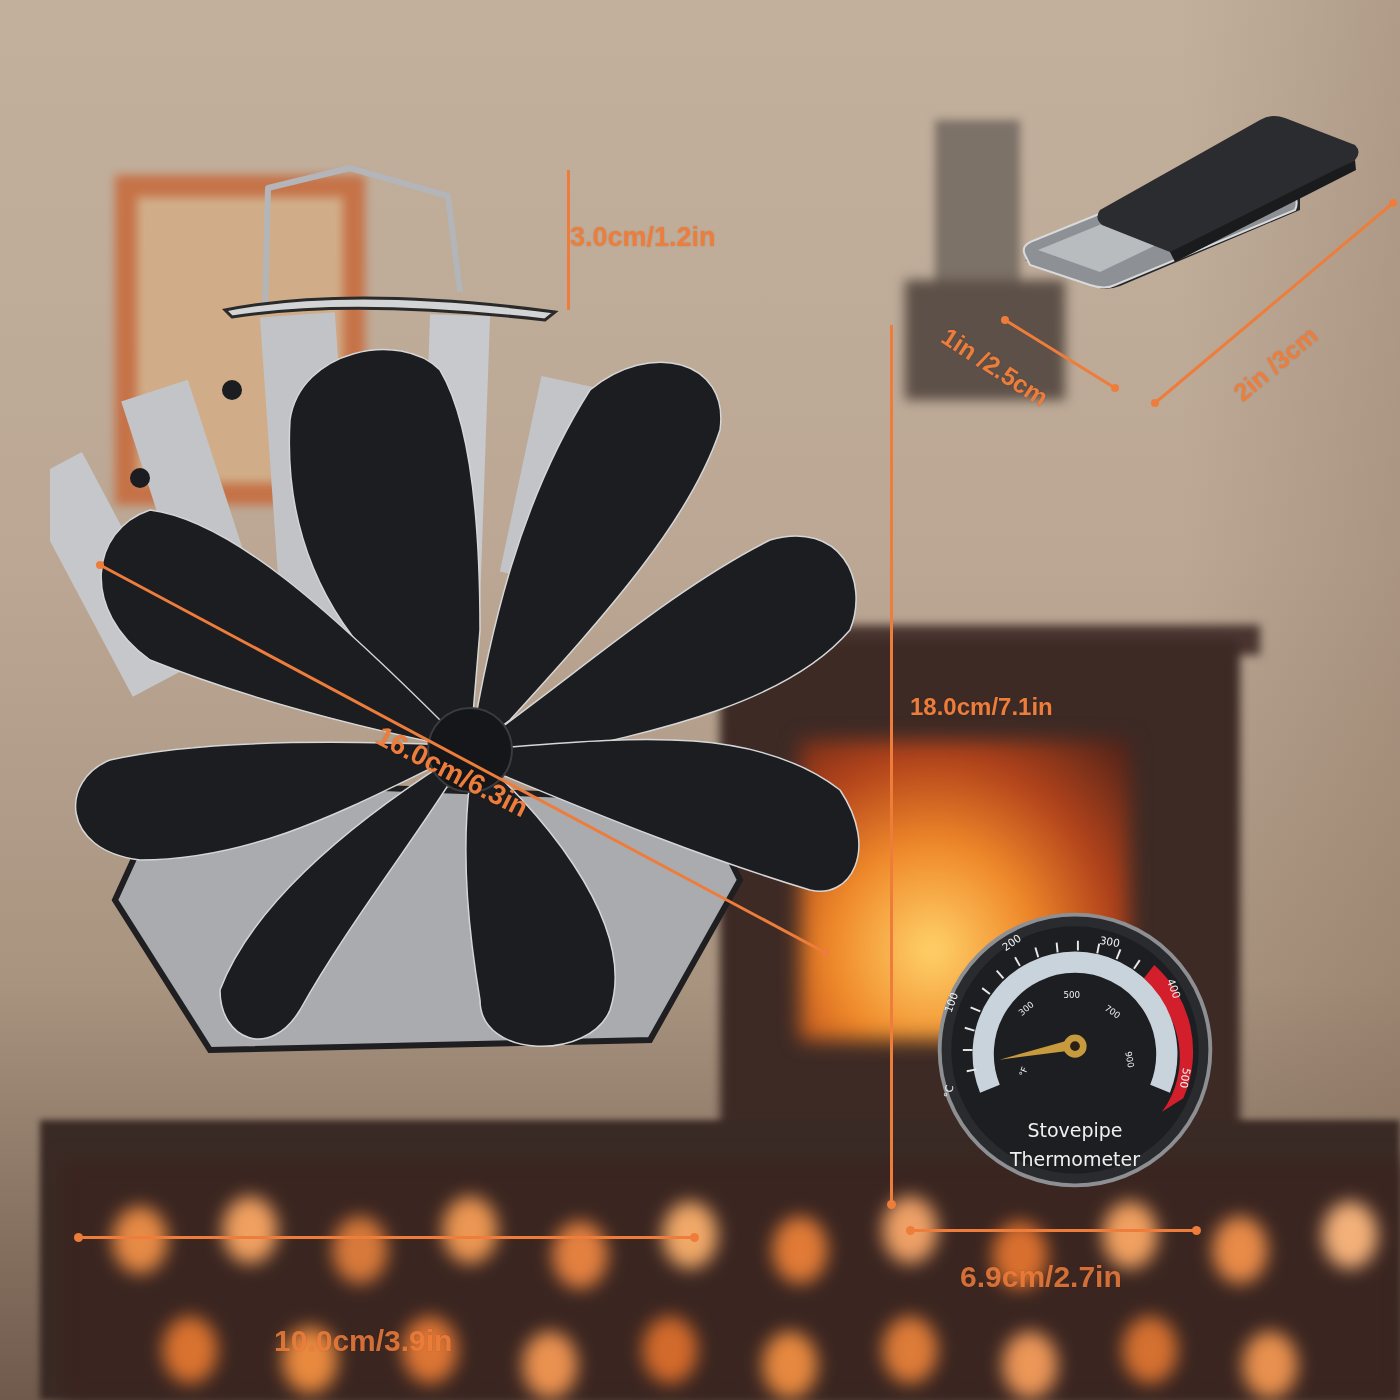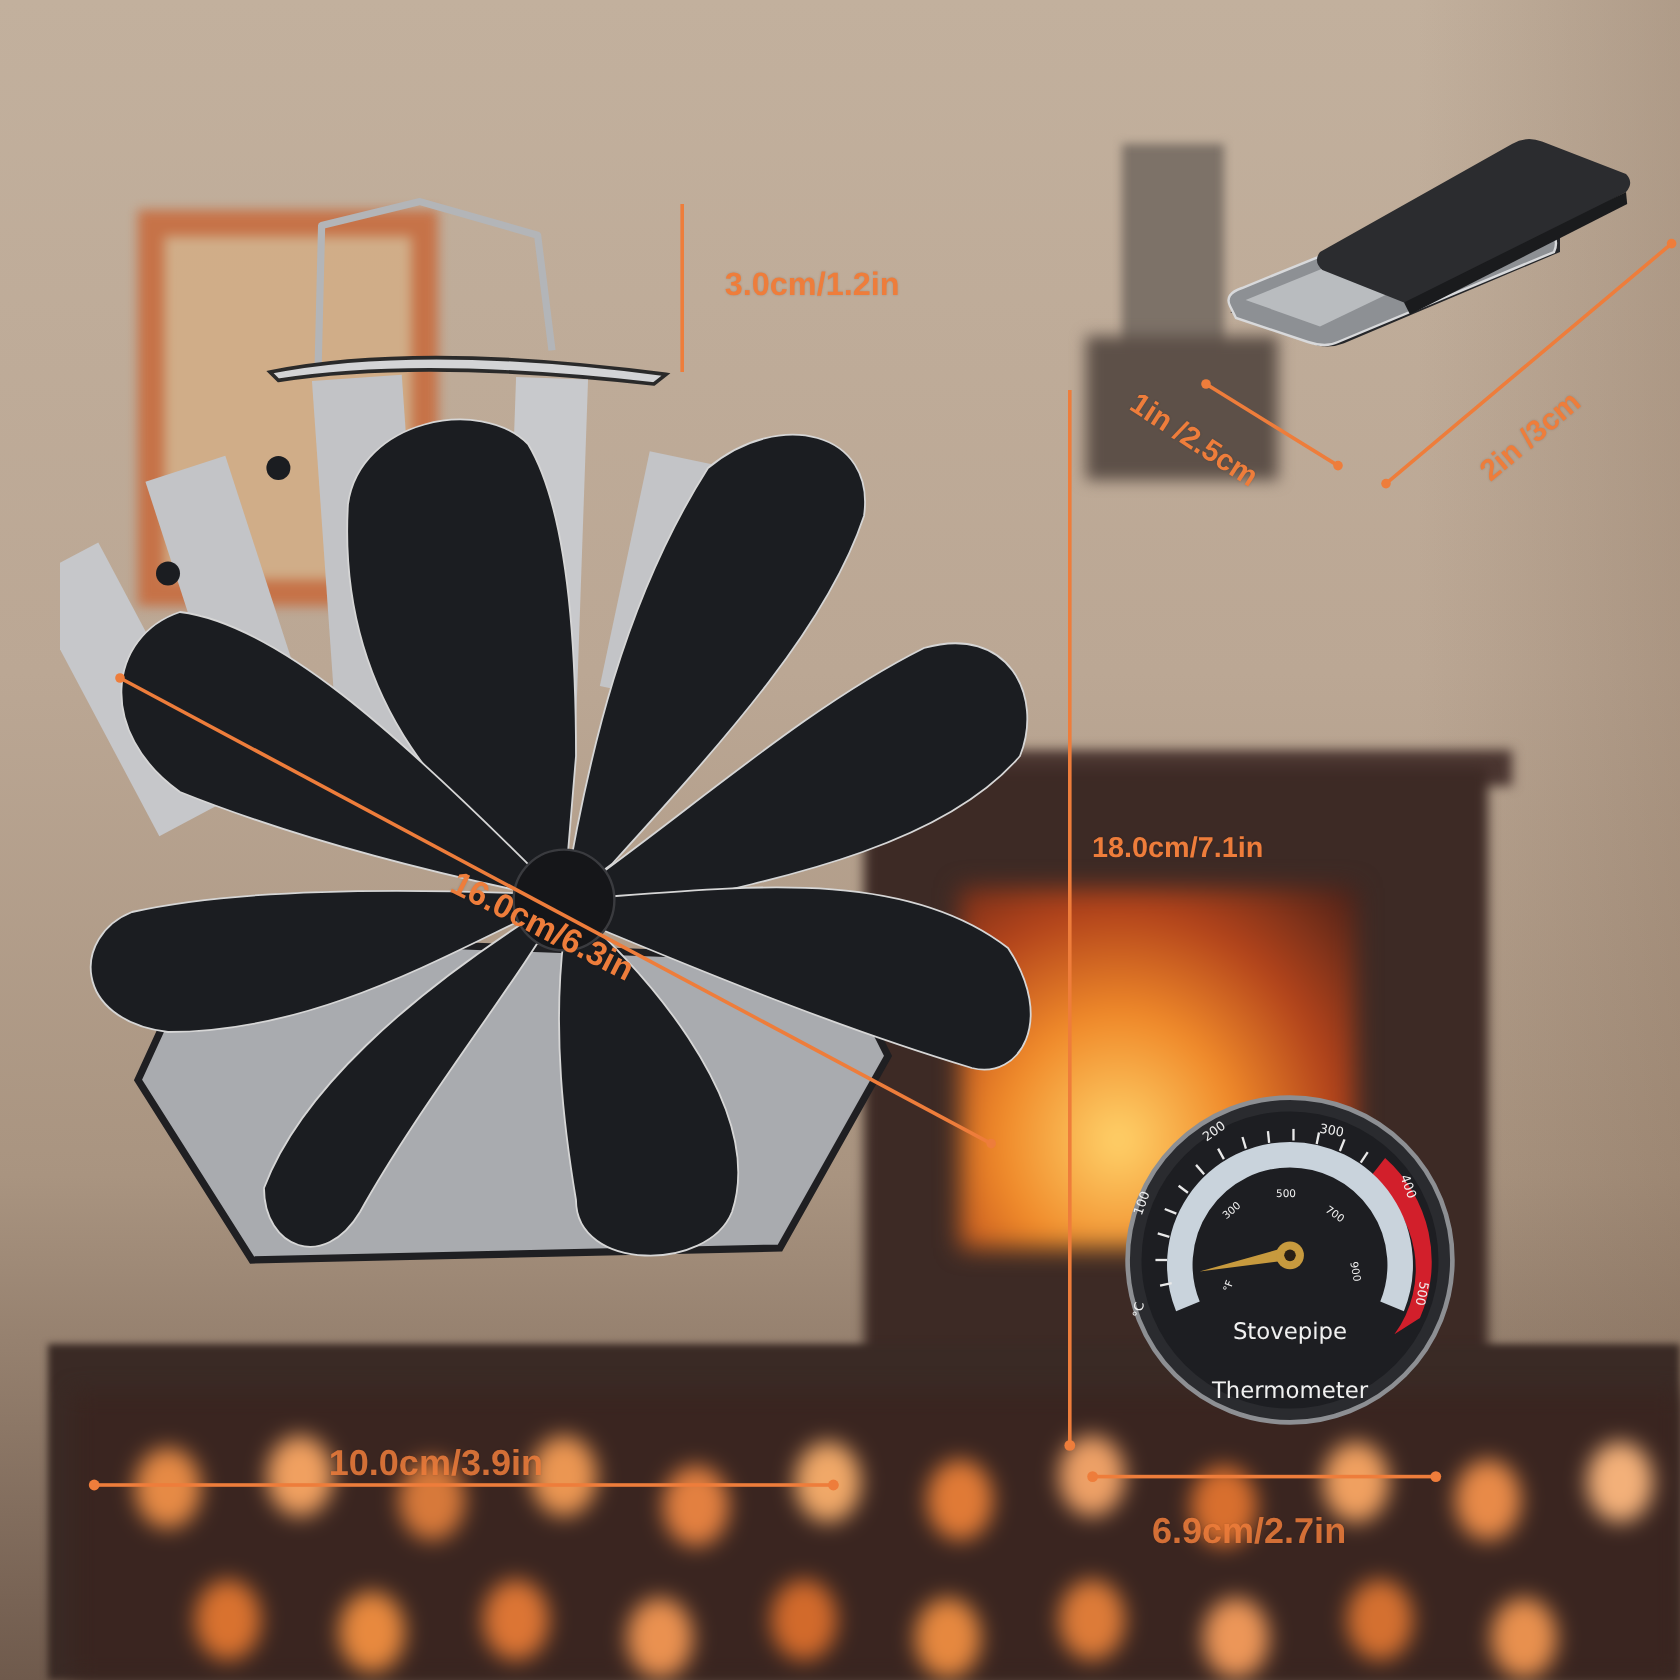--- a/index.html
+++ b/index.html
@@ -97,21 +97,21 @@
       <path d="M420 590 C480 640 590 760 560 850 C540 900 430 900 430 840 C420 780 410 700 420 620 Z"></path>
       <path d="M420 590 C380 660 300 760 250 850 C220 900 170 880 170 830 C200 750 290 670 400 600 Z"></path>
       <path d="M420 590 C330 630 220 700 90 700 C10 690 10 620 60 600 C150 580 280 580 400 585 Z"></path>
       <path d="M420 590 C320 570 200 540 100 500 C30 450 40 370 100 350 C180 360 280 450 400 570 Z"></path>
     </g>
     <circle cx="420" cy="590" r="42" fill="#151619" stroke="#3a3b3f" stroke-width="2"></circle>
   </svg>
 </div>
 
 <div class="vline" style="left:567px;top:170px;height:140px;"></div>
-<div class="dim" style="left:604px;top:222px;font-size:27px;">3.0cm/1.2in</div>
+<div class="dim" style="left:570px;top:222px;font-size:27px;">3.0cm/1.2in</div>
 
 <div class="layer" style="left:0;top:0;width:1400px;height:1400px;pointer-events:none;">
   <svg width="1400" height="1400">
     <line x1="100" y1="565" x2="826" y2="953" stroke="#ee7d3b" stroke-width="3"></line>
     <circle cx="100" cy="565" r="4" fill="#ee7d3b"></circle>
     <circle cx="826" cy="953" r="4" fill="#ee7d3b"></circle>
     <line x1="1005" y1="320" x2="1115" y2="388" stroke="#ee7d3b" stroke-width="3"></line>
     <circle cx="1005" cy="320" r="4" fill="#ee7d3b"></circle>
     <circle cx="1115" cy="388" r="4" fill="#ee7d3b"></circle>
     <line x1="1155" y1="403" x2="1393" y2="203" stroke="#ee7d3b" stroke-width="3"></line>
@@ -121,21 +121,21 @@
 </div>
 <div class="dim" style="left:385px;top:720px;font-size:28px;transform:rotate(27deg);transform-origin:left top;">16.0cm/6.3in</div>
 
 <div class="vline" style="left:890px;top:325px;height:880px;"></div>
 <div class="dot" style="left:887px;top:1200px;"></div>
 <div class="dim" style="left:910px;top:693px;font-size:24px;">18.0cm/7.1in</div>
 
 <div class="hline" style="left:78px;top:1236px;width:617px;"></div>
 <div class="dot" style="left:74px;top:1233px;"></div>
 <div class="dot" style="left:690px;top:1233px;"></div>
-<div class="dim" style="left:274px;top:1203px;font-size:30px;opacity:.85;">10.0cm/3.9in</div>
+<div class="dim" style="left:274px;top:1324px;font-size:30px;opacity:.85;">10.0cm/3.9in</div>
 
 <div class="layer tin">
   <svg viewBox="0 0 370 240">
     <path d="M15 150 L80 175 Q95 182 110 176 L290 100 L290 80 L100 140 Z" fill="#26272a"></path>
     <path d="M15 145 Q10 135 25 130 L185 65 L280 75 Q290 90 285 100 L105 175 Q95 180 80 175 L20 155 Z" fill="#8d9094" stroke="#d8d9db" stroke-width="2"></path>
     <path d="M28 140 L180 78 L240 90 L90 162 Z" fill="#b9bcbf"></path>
     <path d="M90 100 L250 10 Q262 3 275 8 L345 35 Q352 42 345 50 L180 140 Q170 146 160 142 L92 115 Q84 108 90 100 Z" fill="#2b2c2f"></path>
     <path d="M160 142 L345 50 L346 60 L165 152 Z" fill="#1a1b1d"></path>
   </svg>
 </div>
@@ -175,20 +175,20 @@
       <text x="95" y="115" transform="rotate(-40 95 115)">300</text>
       <text x="138" y="96">500</text>
       <text x="180" y="108" transform="rotate(35 180 108)">700</text>
       <text x="202" y="152" transform="rotate(80 202 152)">900</text>
       <text x="98" y="178" transform="rotate(-70 98 178)">°F</text>
     </g>
     <path d="M150 150 L72 160 L150 138 Z" fill="#c79a3e"></path>
     <circle cx="150" cy="146" r="12" fill="#c79a3e"></circle>
     <circle cx="150" cy="146" r="5" fill="#2a2015"></circle>
   </svg>
-  <div class="thermo-label" style="top:194px;">Stovepipe</div>
+  <div class="thermo-label" style="top:214px;">Stovepipe</div>
   <div class="thermo-label" style="top:243px;">Thermometer</div>
 </div>
 
 <div class="hline" style="left:910px;top:1229px;width:287px;"></div>
 <div class="dot" style="left:906px;top:1226px;"></div>
 <div class="dot" style="left:1192px;top:1226px;"></div>
 <div class="dim" style="left:960px;top:1260px;font-size:30px;opacity:.85;">6.9cm/2.7in</div>
 
 </body></html>

